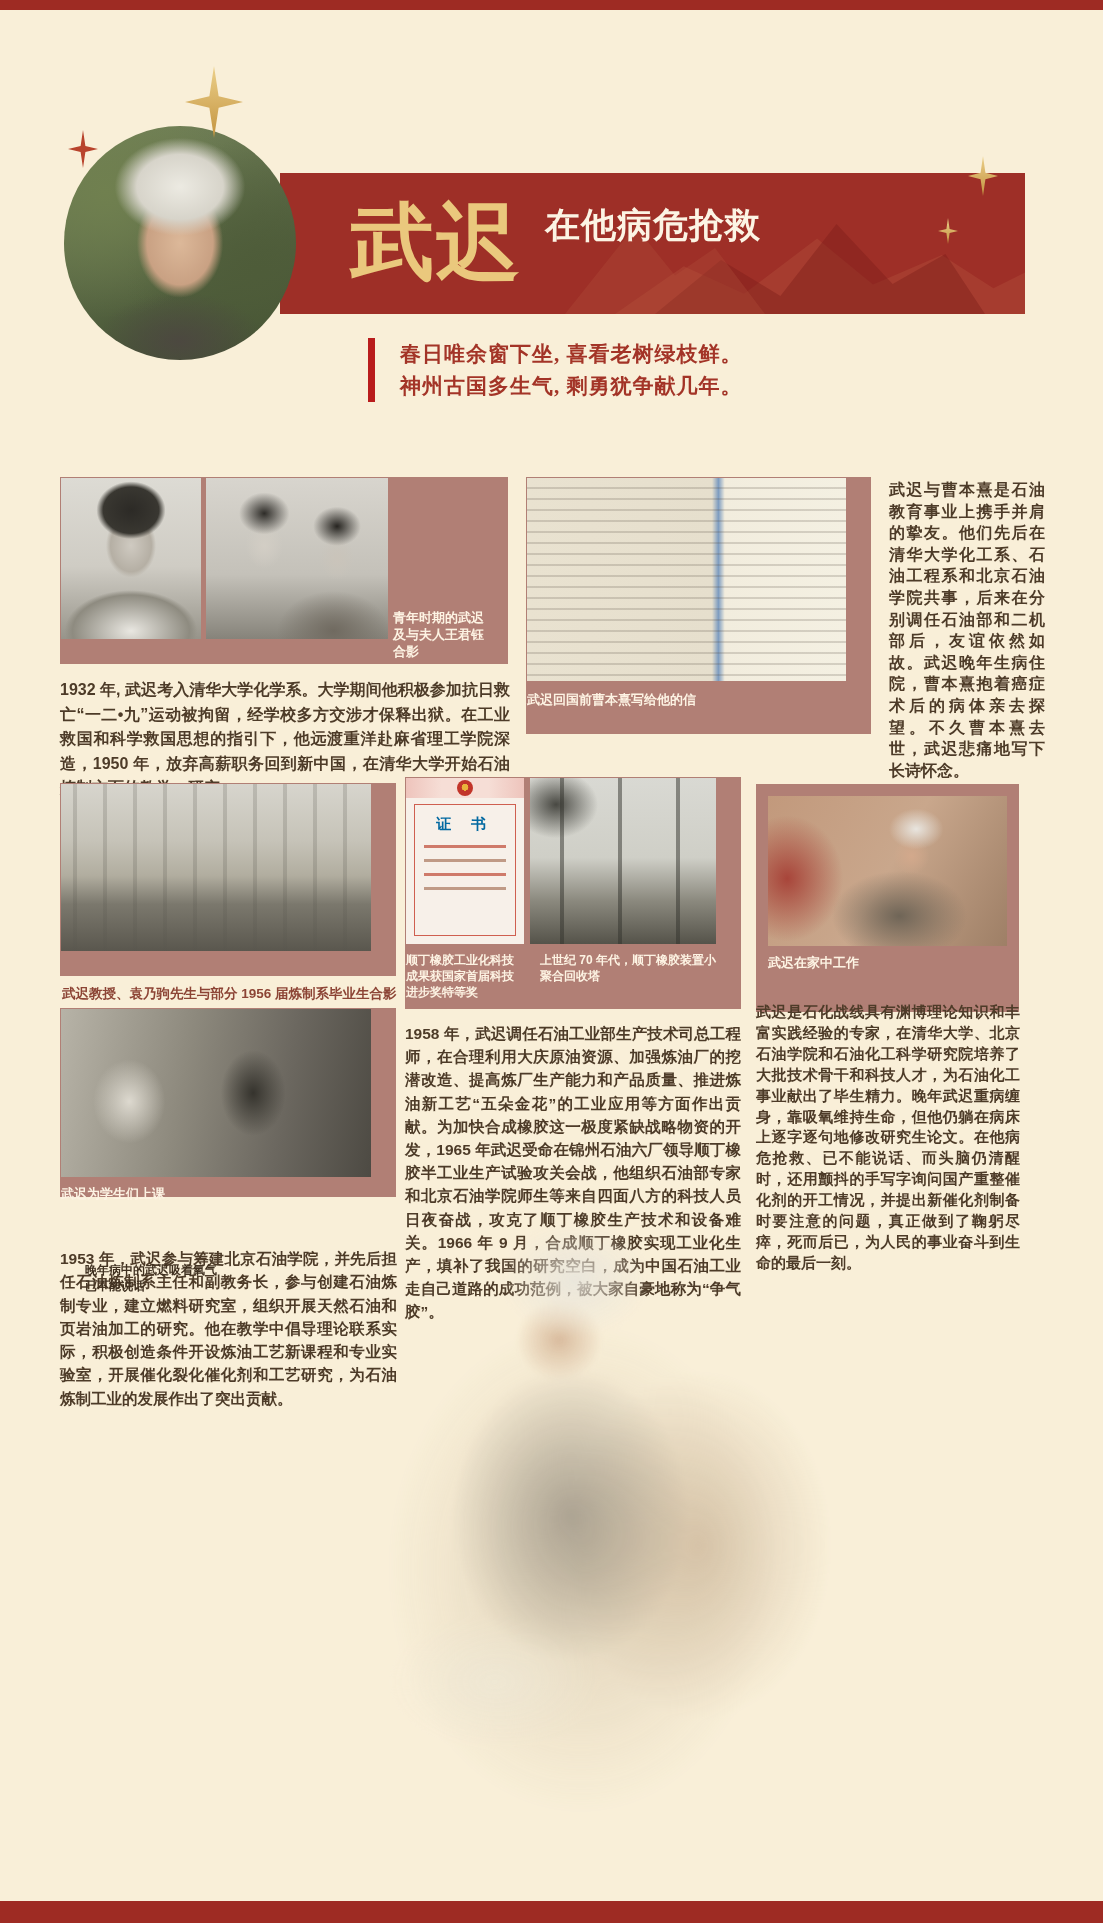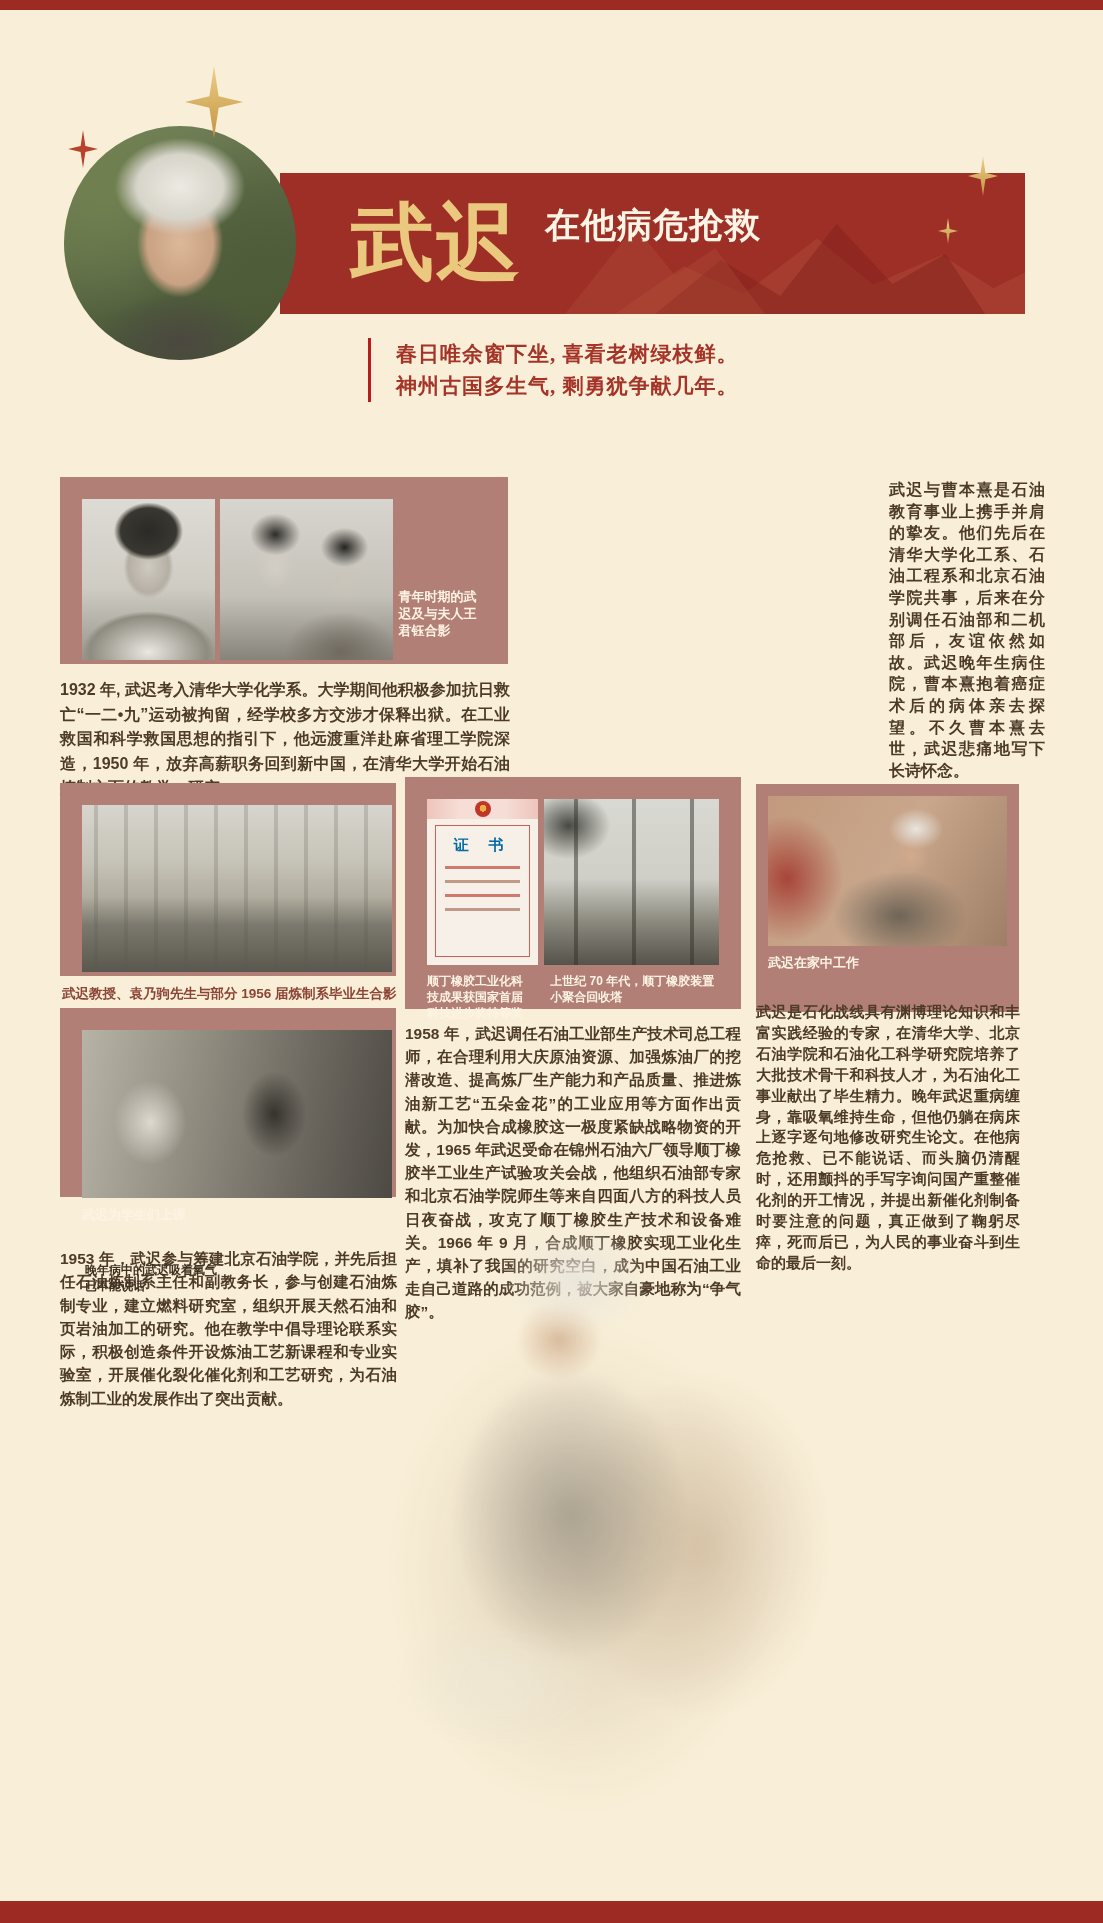--- a/index.html
+++ b/index.html
@@ -32,25 +32,25 @@
   #motto{position:absolute;left:545px;top:202px;color:#fcf4e4;font-weight:700;font-size:35px;line-height:46px;letter-spacing:1px;}
   .star{position:absolute;clip-path:polygon(50% 0%,58% 42%,100% 50%,58% 58%,50% 100%,42% 58%,0% 50%,42% 42%);}
   .star-gold{background:linear-gradient(180deg,#ecd08a,#c3933f);}
   .star-red{background:#b8432c;}
   #star-a{left:185px;top:66px;width:58px;height:72px;}
   #star-b{left:68px;top:130px;width:30px;height:38px;}
   #star-c{left:968px;top:156px;width:30px;height:40px;}
   #star-d{left:938px;top:218px;width:20px;height:26px;}
 
   
-  #poem{position:absolute;left:368px;top:338px;border-left:3px solid #b91c1c;padding-left:25px;}
+  #poem{position:absolute;left:368px;top:338px;border-left:7px solid #b91c1c;padding-left:25px;}
   .poem-line{font-family:"Liberation Serif", serif;font-size:21px;line-height:32px;font-weight:700;color:#a33427;letter-spacing:1px;}
 
   
-  .frame{position:absolute;background:#b17f75;box-sizing:border-box;padding:22px;}
+  .frame{position:absolute;background:#b17f75;box-sizing:border-box;padding:1px;}
   .photo{background:#ccc;}
   .cap-light{color:#fdf3e3;font-size:13px;font-weight:700;line-height:17px;}
   .cap-dark{position:absolute;color:#8c4435;font-size:13.5px;font-weight:700;line-height:17px;}
   .para{position:absolute;color:#4d3b28;font-weight:600;text-align:justify;}
 
   
   #youth-frame{left:60px;top:477px;width:448px;height:187px;display:flex;gap:5px;}
   #photo-young{width:140px;height:161px;
       background:radial-gradient(ellipse 48px 40px at 50% 20%, #2c2a26 0%, #393731 58%, rgba(57,55,49,0) 72%),
       radial-gradient(ellipse 33px 42px at 50% 42%, #cfcac1 0%, #b5afa4 62%, rgba(181,175,164,0) 76%),
@@ -155,20 +155,24 @@
     <div class="poem-line">春日唯余窗下坐, 喜看老树绿枝鲜。</div>
     <div class="poem-line">神州古国多生气, 剩勇犹争献几年。</div>
   </div>
 
   <div id="youth-frame" class="frame">
     <div id="photo-young" class="photo"></div>
     <div id="photo-couple" class="photo"></div>
     <div id="youth-caption" class="cap-light">青年时期的武迟及与夫人王君钰合影</div>
   </div>
 
+  <div id="letter-frame" class="frame">
+    <div id="letter-photo" class="photo"></div>
+    <div id="letter-caption" class="cap-light">武迟回国前曹本熹写给他的信</div>
+  </div>
 
   <div id="friendship-text" class="para">武迟与曹本熹是石油教育事业上携手并肩的挚友。他们先后在清华大学化工系、石油工程系和北京石油学院共事，后来在分别调任石油部和二机部后，友谊依然如故。武迟晚年生病住院，曹本熹抱着癌症术后的病体亲去探望。不久曹本熹去世，武迟悲痛地写下长诗怀念。</div>
   <div id="para-1932" class="para">1932 年, 武迟考入清华大学化学系。大学期间他积极参加抗日救亡“一二•九”运动被拘留，经学校多方交涉才保释出狱。在工业救国和科学救国思想的指引下，他远渡重洋赴麻省理工学院深造，1950 年，放弃高薪职务回到新中国，在清华大学开始石油炼制方面的教学、研究。</div>
 
   <div id="graduates-frame" class="frame">
     <div id="photo-graduates" class="photo"></div>
   </div>
   <div id="graduates-caption" class="cap-dark">武迟教授、袁乃驹先生与部分 1956 届炼制系毕业生合影</div>
   <div id="teaching-frame" class="frame">
     <div id="photo-teaching" class="photo"></div>

